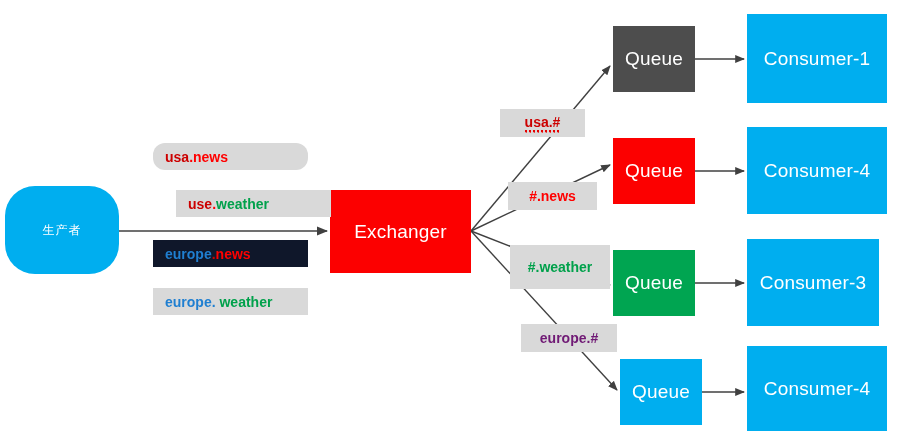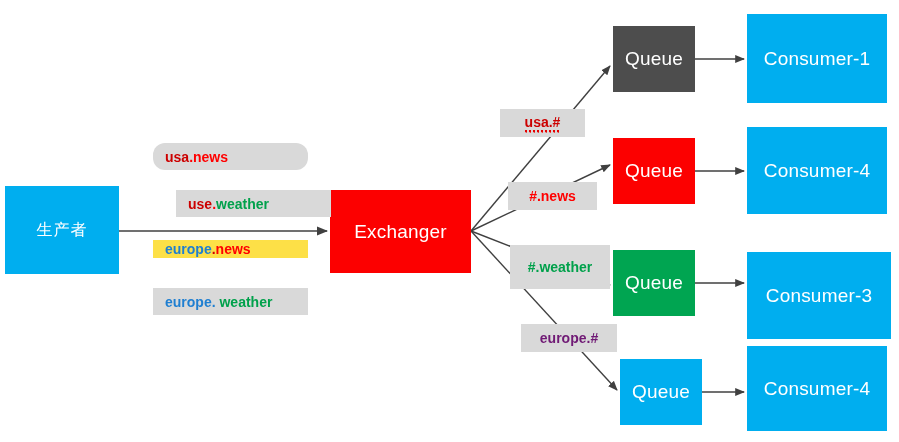--- a/index.html
+++ b/index.html
@@ -31,22 +31,23 @@
     display: flex;
     align-items: center;
     justify-content: center;
     color: #ffffff;
     font-size: 19px;
     font-family: "Liberation Sans", sans-serif;
     letter-spacing: 0.2px;
     white-space: nowrap;
   }
   .node-producer {
-    font-size: 16px;
+    font-size: 12px;
     letter-spacing: 1px;
+    border-radius: 30px;
   }
   .label-box {
     position: absolute;
     z-index: 3;
     background: #d9d9d9;
     display: flex;
     align-items: center;
     font-size: 14px;
     font-weight: bold;
     font-family: "Liberation Sans", sans-serif;
@@ -97,30 +98,30 @@
 
   <div class="node" id="node-exchanger" style="left: 330px; top: 190px; width: 141px; height: 83px; background: rgb(252, 0, 0);">Exchanger</div>
 
   <div class="node" style="left: 613px; top: 26px; width: 82px; height: 66px; background: rgb(77, 77, 77);">Queue</div>
   <div class="node" style="left: 613px; top: 138px; width: 82px; height: 66px; background: rgb(252, 0, 0);">Queue</div>
   <div class="node" style="left: 613px; top: 250px; width: 82px; height: 66px; background: rgb(0, 165, 81);">Queue</div>
   <div class="node" style="left: 620px; top: 359px; width: 82px; height: 66px; background: rgb(0, 174, 239);">Queue</div>
 
   <div class="node" style="left: 747px; top: 14px; width: 140px; height: 89px; background: rgb(0, 174, 239);">Consumer-1</div>
   <div class="node" style="left: 747px; top: 127px; width: 140px; height: 87px; background: rgb(0, 174, 239);">Consumer-4</div>
-  <div class="node" style="left: 747px; top: 252px; width: 144px; height: 87px; background: rgb(0, 174, 239);">Consumer-3</div>
+  <div class="node" style="left: 747px; top: 239px; width: 132px; height: 87px; background: rgb(0, 174, 239);">Consumer-3</div>
   <div class="node" style="left: 747px; top: 346px; width: 140px; height: 85px; background: rgb(0, 174, 239);">Consumer-4</div>
 
   <div class="label-box routing-label" style="left: 153px; top: 143px; width: 143px; height: 27px; background: rgb(217, 217, 217); border-radius: 12px;">
       <span><span style="color: rgb(204, 0, 0);">usa</span><span style="color: rgb(255, 0, 0);">.</span><span style="color: rgb(255, 0, 0);">news</span></span>
     </div>
   <div class="label-box routing-label" style="left: 153px; top: 190px; width: 143px; height: 27px; background: rgb(217, 217, 217); margin-left: 23px;">
       <span><span style="color: rgb(204, 0, 0);">use</span><span style="color: rgb(255, 0, 0);">.</span><span style="color: rgb(0, 161, 75);">weather</span></span>
     </div>
-  <div class="label-box routing-label" style="left: 153px; top: 240px; width: 143px; height: 18px; background: #fde047;">
+  <div class="label-box routing-label" style="left: 153px; top: 240px; width: 143px; height: 27px; background: #0f172a;">
       <span><span style="color: rgb(31, 127, 209);">europe</span><span style="color: rgb(204, 0, 0);">.</span><span style="color: rgb(255, 0, 0);">news</span></span>
     </div>
   <div class="label-box routing-label" style="left: 153px; top: 288px; width: 143px; height: 27px; background: rgb(217, 217, 217);">
       <span><span style="color: rgb(31, 127, 209);">europe.</span><span style="color: rgb(31, 127, 209);"> </span><span style="color: rgb(0, 161, 75);">weather</span></span>
     </div>
 
   <div class="label-box binding-label" style="left: 500px; top: 109px; width: 85px; height: 28px; background: rgb(217, 217, 217);">
       <span class="sp-underline" style="color: rgb(204, 0, 0);">usa.#</span>
     </div>
   <div class="label-box binding-label" style="left: 508px; top: 182px; width: 89px; height: 28px; background: rgb(217, 217, 217);">

